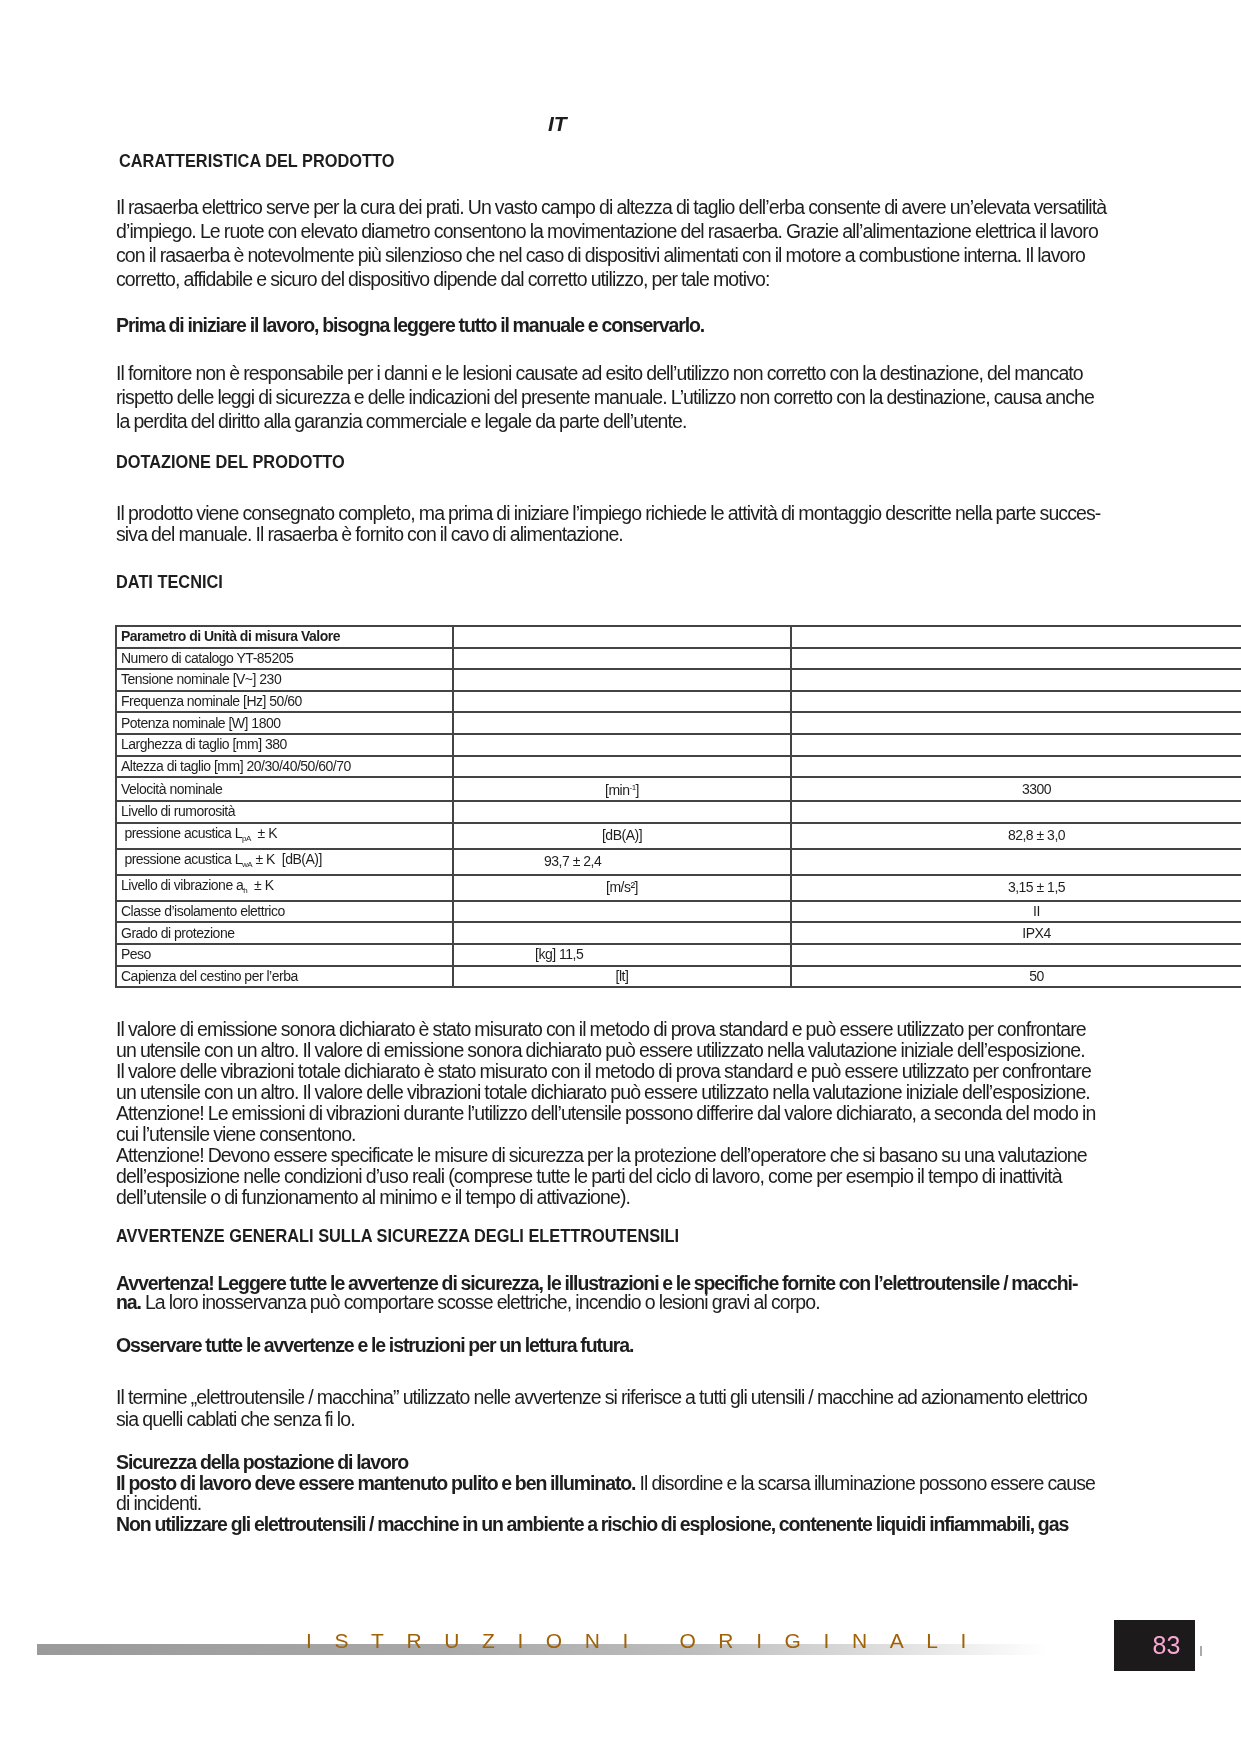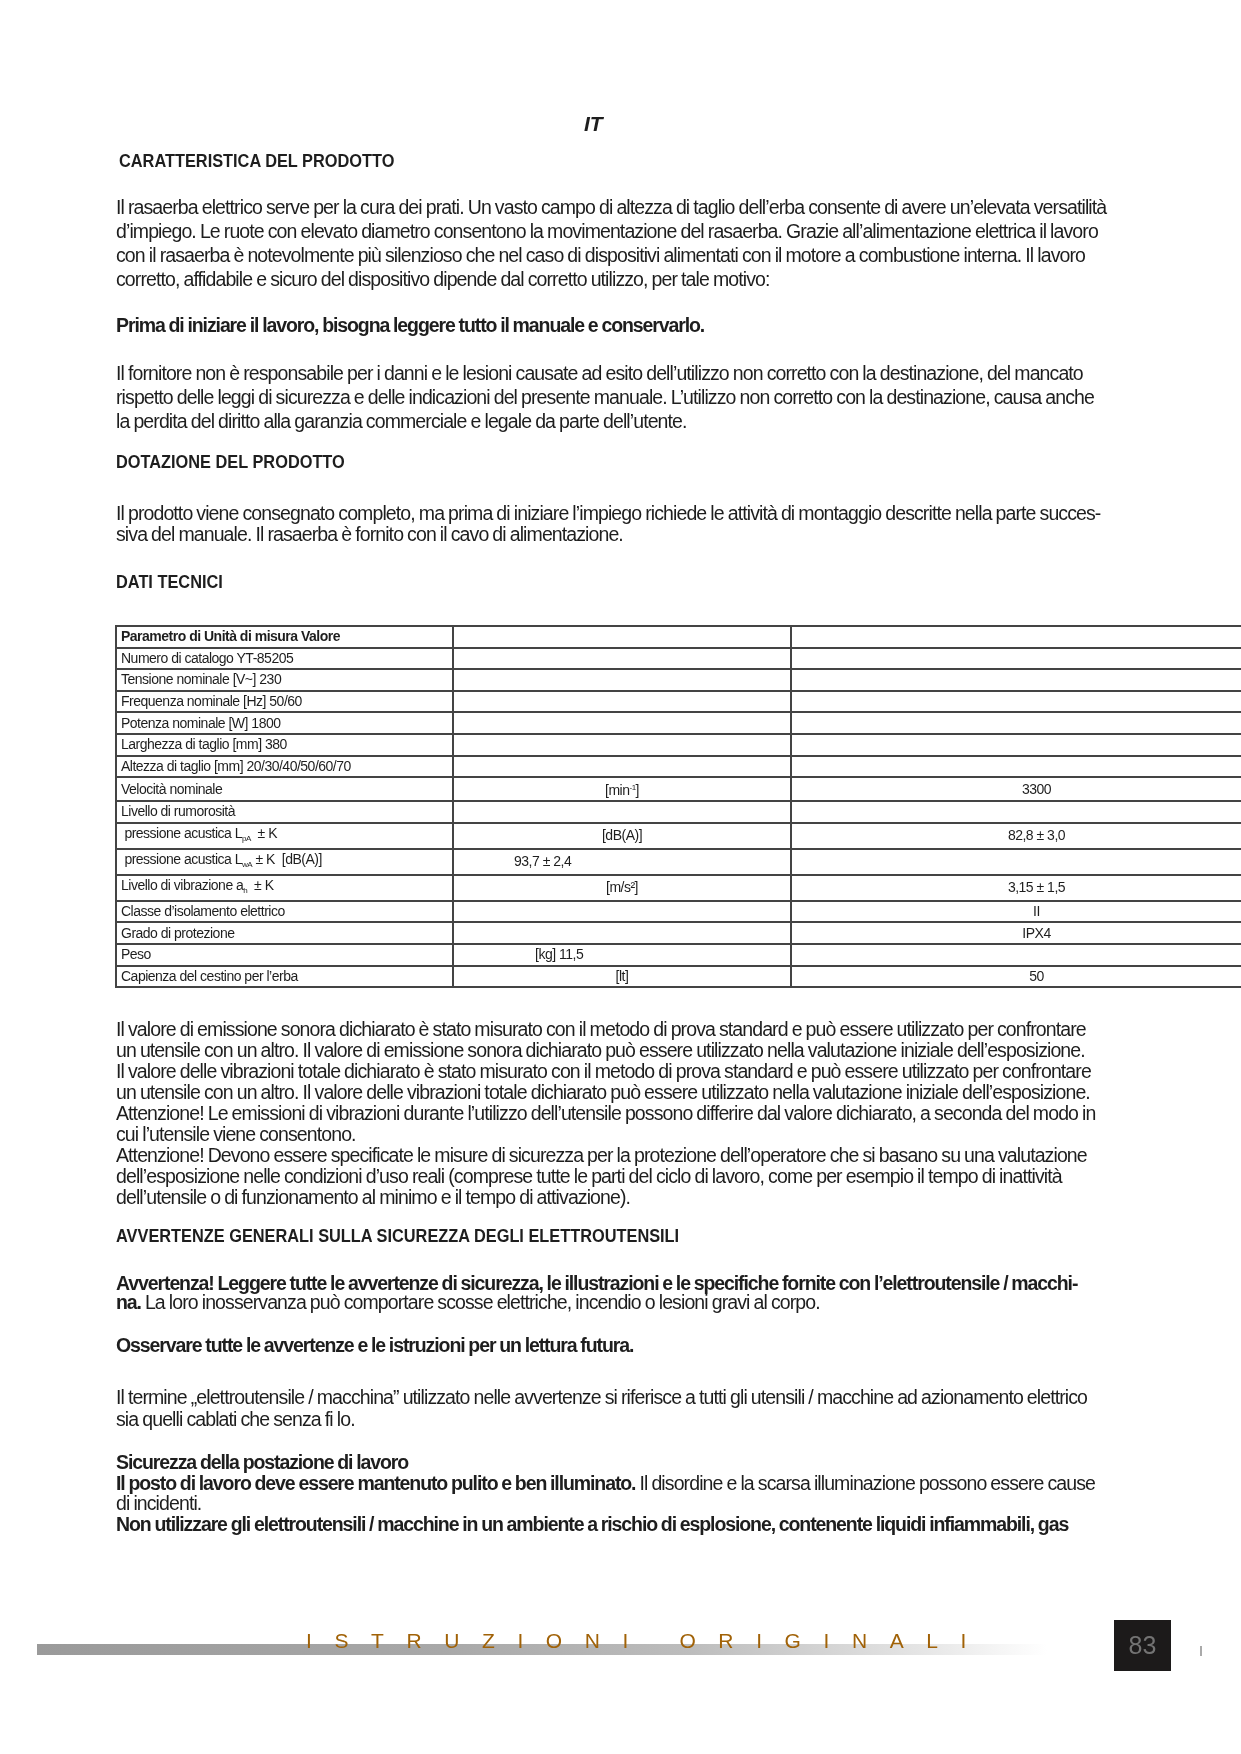--- a/index.html
+++ b/index.html
@@ -1,40 +1,40 @@
 <!DOCTYPE html>
 <html><head>
 <meta charset="utf-8">
 <style>
   html, body { margin: 0; padding: 0; background: #ffffff; }
   body { width: 1241px; height: 1754px; position: relative; overflow: hidden;
          font-family: "Liberation Sans", sans-serif; color: #1e1e1e; }
   .abs { position: absolute; }
-  .lang { left: 548px; top: 112px; font-size: 21px; font-weight: bold; font-style: italic; margin-left: 36px; }
+  .lang { left: 548px; top: 112px; font-size: 21px; font-weight: bold; font-style: italic; }
   .h { font-weight: bold; font-size: 19px; transform-origin: left top; transform: scaleX(0.86); white-space: nowrap; }
   .para { left: 116px; width: 1007px; font-size: 19.5px; text-align: justify; text-align-last: left;
           letter-spacing: -0.9px; word-spacing: -0.5px; }
   .para b { font-weight: bold; letter-spacing: -1.1px; }
   .para .line { display: block; }
   table.spec { position: absolute; left: 115px; top: 625px; width: 1168px; border-collapse: collapse;
                table-layout: fixed; font-size: 14px; letter-spacing: -0.5px; }
   table.spec td { border: 2px solid #444; height: 19.6px; padding: 0 4px; line-height: 19px;
                   overflow: hidden; white-space: nowrap; }
   table.spec td.c1 { width: 327px; }
   table.spec td.c2 { width: 328px; text-align: center; }
   table.spec td.c3 { text-align: center; }
   table.spec tr.head td.c1 { font-weight: bold; }
   sub { font-size: 8px; vertical-align: -3px; }
   sup { font-size: 8px; vertical-align: 5px; }
   .footer-bar { left: 37px; top: 1644px; width: 1010px; height: 11px;
                 background: linear-gradient(to right, #9a9a9a 0%, #a8a8a8 40%, #bdbdbd 65%, #e0e0e0 85%, #ffffff 100%); }
   .footer-text { left: 306px; top: 1629px; font-size: 21px; letter-spacing: 22.6px; color: #a16207;
                  font-weight: normal; white-space: nowrap; }
-  .page-box { left: 1114px; top: 1620px; width: 57px; height: 51px; background: #1c1a1a; color: #737373;
-              font-size: 25px; text-align: center; line-height: 51px; }
+  .page-box { left: 1114px; top: 1620px; width: 57px; height: 51px; background: #1c1a1a; color: #f9a8d4;
+              font-size: 25px; text-align: center; line-height: 51px; padding-left: 24px; }
   .page-tick { left: 1200px; top: 1646px; width: 2px; height: 10px; background: #aaa; }
 </style>
 </head>
 <body>
 
 <div class="abs lang">IT</div>
 
 <div class="abs h" style="left:119px; top:150px;">CARATTERISTICA DEL PRODOTTO</div>
 
 <div class="abs para" style="top:195px; line-height:24px;">
@@ -109,21 +109,21 @@
     <td class="c2"></td>
     <td class="c3"></td>
   </tr>
   <tr>
     <td class="c1">&nbsp;pressione acustica L<sub>pA</sub> &nbsp;± K</td>
     <td class="c2">[dB(A)]</td>
     <td class="c3">82,8 ± 3,0</td>
   </tr>
   <tr>
     <td class="c1">&nbsp;pressione acustica L<sub>wA</sub> ± K &nbsp;[dB(A)]</td>
-    <td class="c2" style="text-align:left; padding-left:60px;border-radius:13px;">93,7 ± 2,4</td>
+    <td class="c2" style="text-align:left; padding-left:90px;border-radius:13px;">93,7 ± 2,4</td>
     <td class="c3"></td>
   </tr>
   <tr>
     <td class="c1">Livello di vibrazione a<sub>h</sub> &nbsp;± K</td>
     <td class="c2">[m/s²]</td>
     <td class="c3">3,15 ± 1,5</td>
   </tr>
   <tr>
     <td class="c1">Classe d’isolamento elettrico</td>
     <td class="c2"></td>

